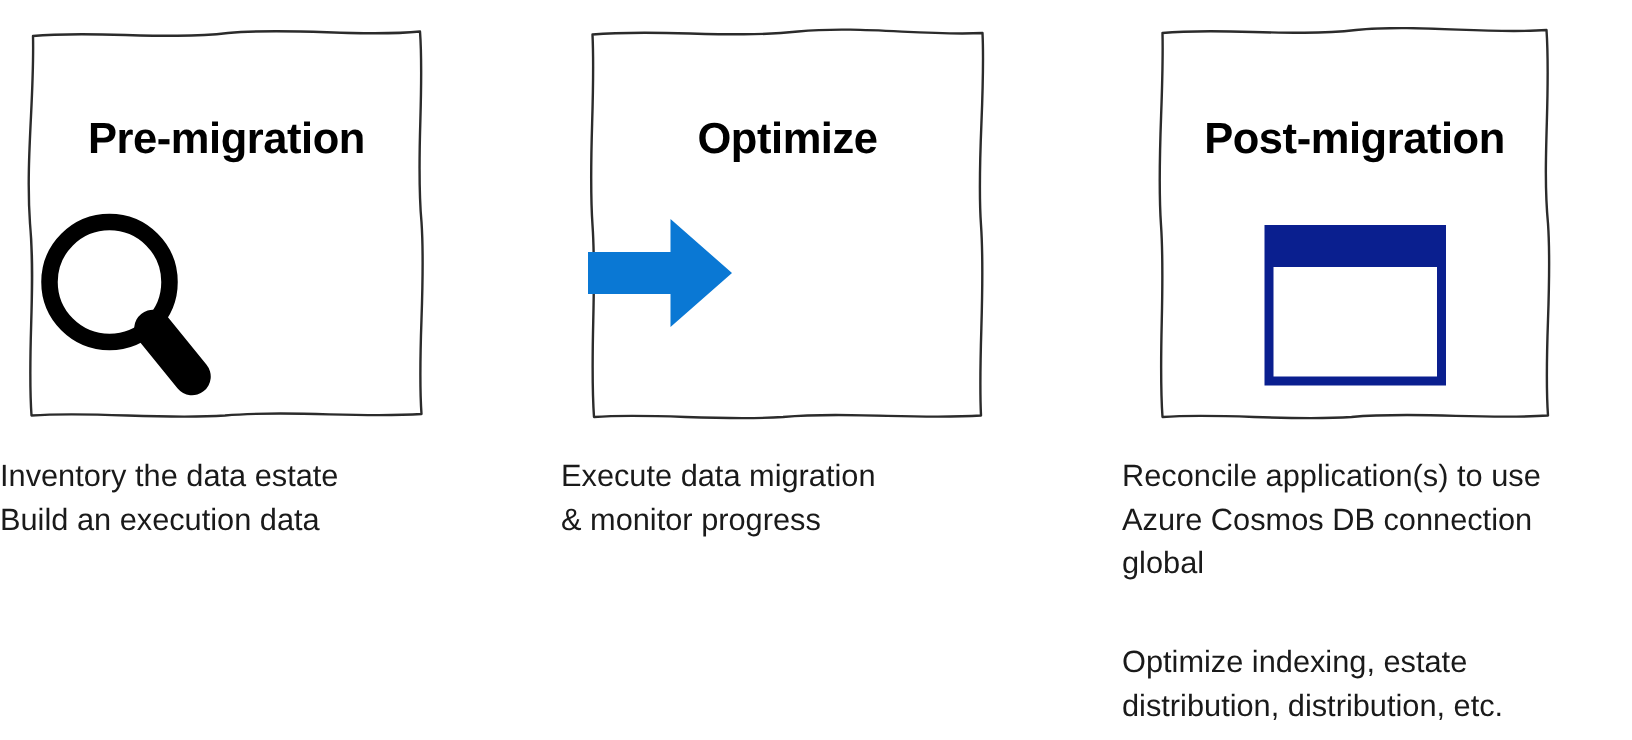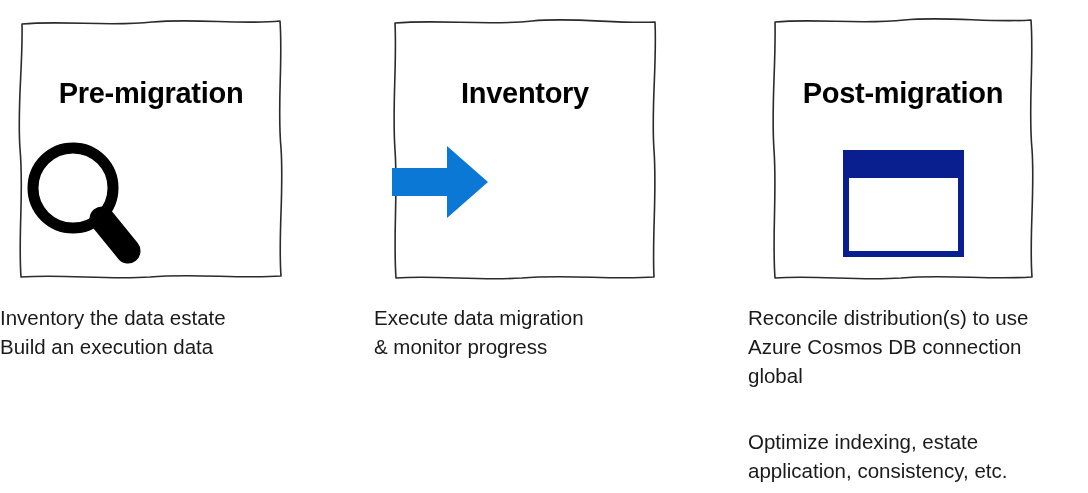--- a/index.html
+++ b/index.html
@@ -144,21 +144,21 @@
   <div class="phase phase-2">
 
     <div class="box">
       <svg viewBox="0 0 266 262" preserveAspectRatio="none">
         <path d="M3,5 C48,1 94,8 140,3 C182,-1 224,6 263,4
                  C265,46 259,90 262,132 C265,175 260,218 262,259
                  C218,262 174,256 130,260 C86,263 44,257 4,260
                  C1,217 6,175 3,132 C0,89 5,48 3,5 Z" fill="#ffffff" stroke="#2b2b2b" stroke-width="1.6" stroke-linejoin="round" vector-effect="non-scaling-stroke"></path>
       </svg>
 
-      <div class="box-title">Inventory</div>
+      <div class="box-title">Optimize</div>
 
       <div class="icon-wrap icon-arrow">
         <svg viewBox="0 0 96 72">
           <path d="M0,22 L55,22 L55,0 L96,36 L55,72 L55,50 L0,50 Z" fill="#0A78D4"></path>
         </svg>
       </div>
     </div>
 
     <div class="caption caption-primary">
       <span class="line">Execute data migration</span>
@@ -177,24 +177,24 @@
       </svg>
 
       <div class="box-title">Post-migration</div>
 
       <div class="icon-wrap icon-window">
         <div class="win-icon" style="border-color:#0A1F8F;"></div>
       </div>
     </div>
 
     <div class="caption caption-primary">
-      <span class="line">Reconcile distribution(s) to use</span>
+      <span class="line">Reconcile application(s) to use</span>
       <span class="line">Azure Cosmos DB connection</span>
       <span class="line">global</span>
     </div>
 
     <div class="caption caption-secondary">
       <span class="line">Optimize indexing, estate</span>
-      <span class="line">application, consistency, etc.</span>
+      <span class="line">distribution, distribution, etc.</span>
     </div>
   </div>
 
 </div>
 
 </body></html>

